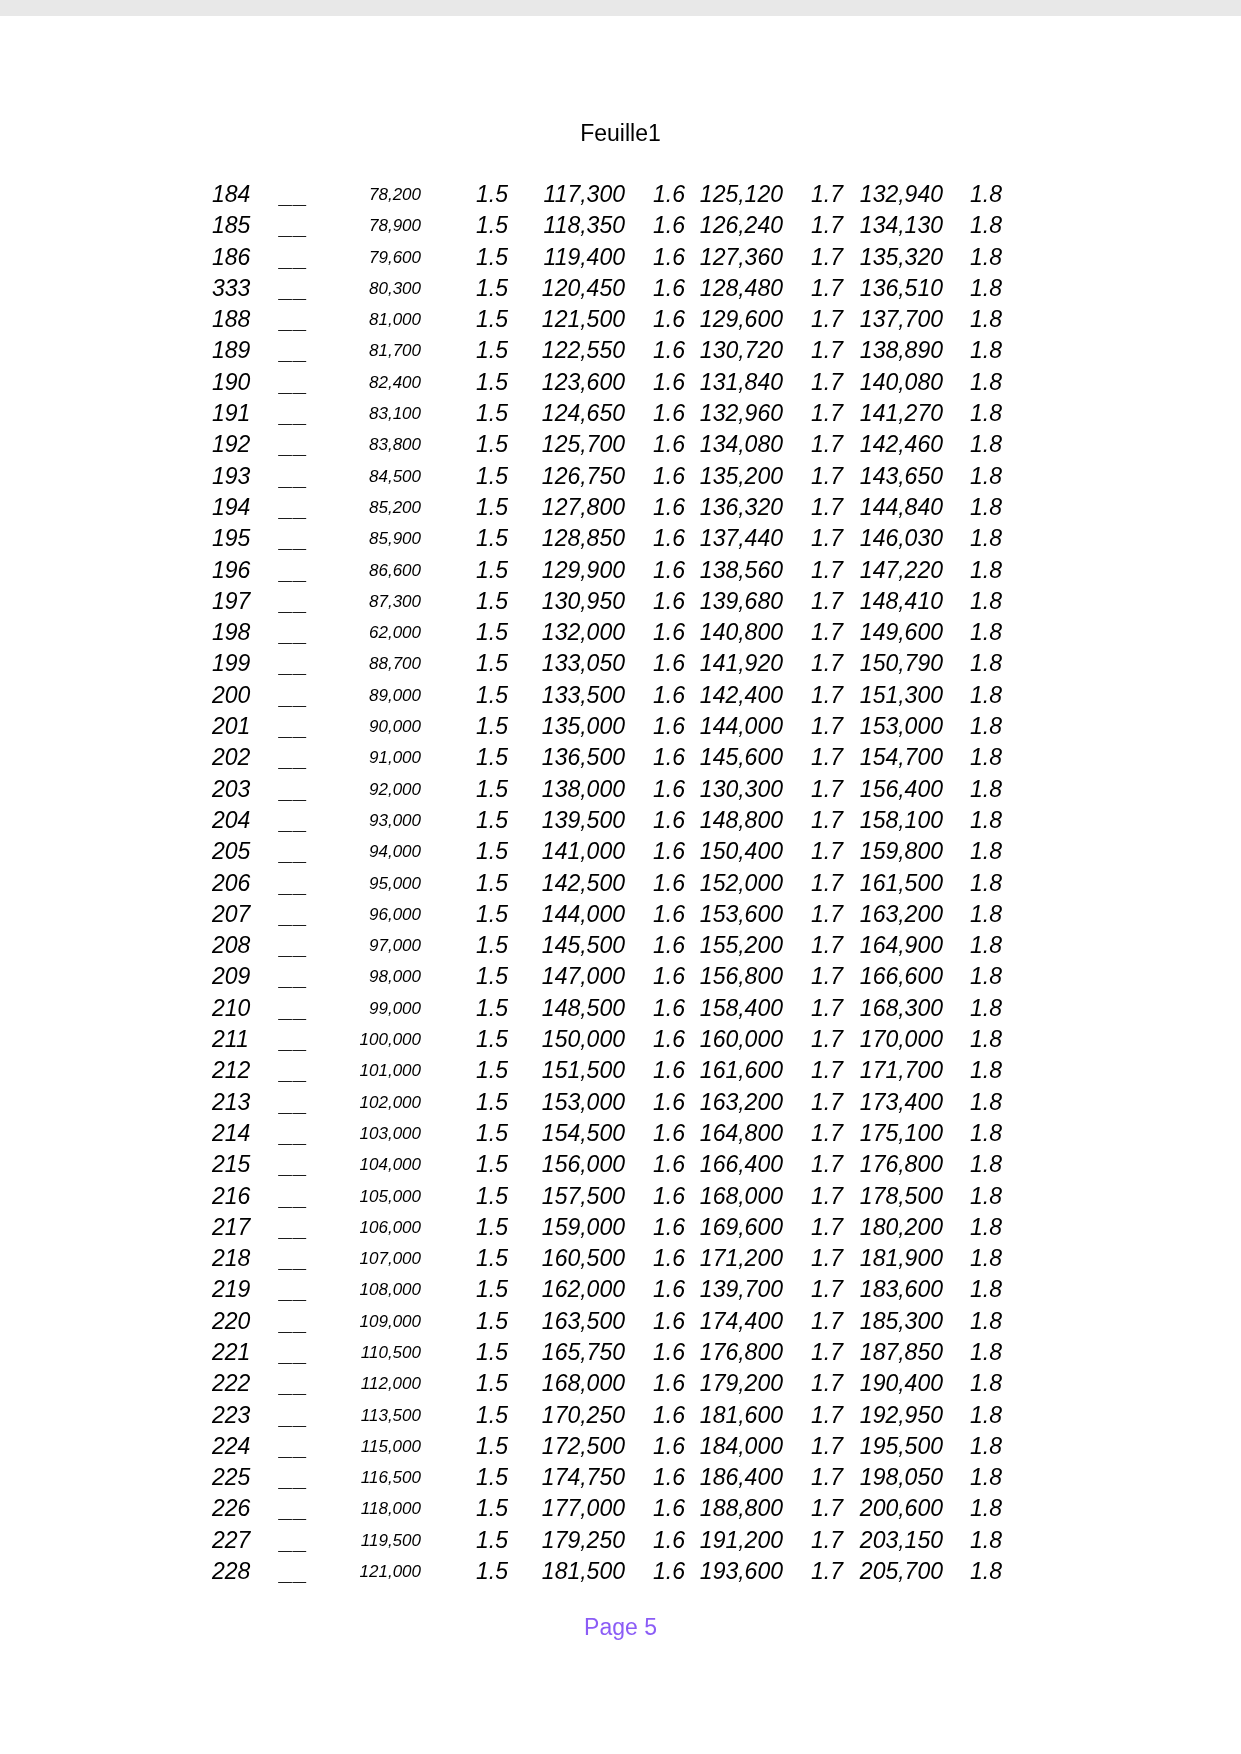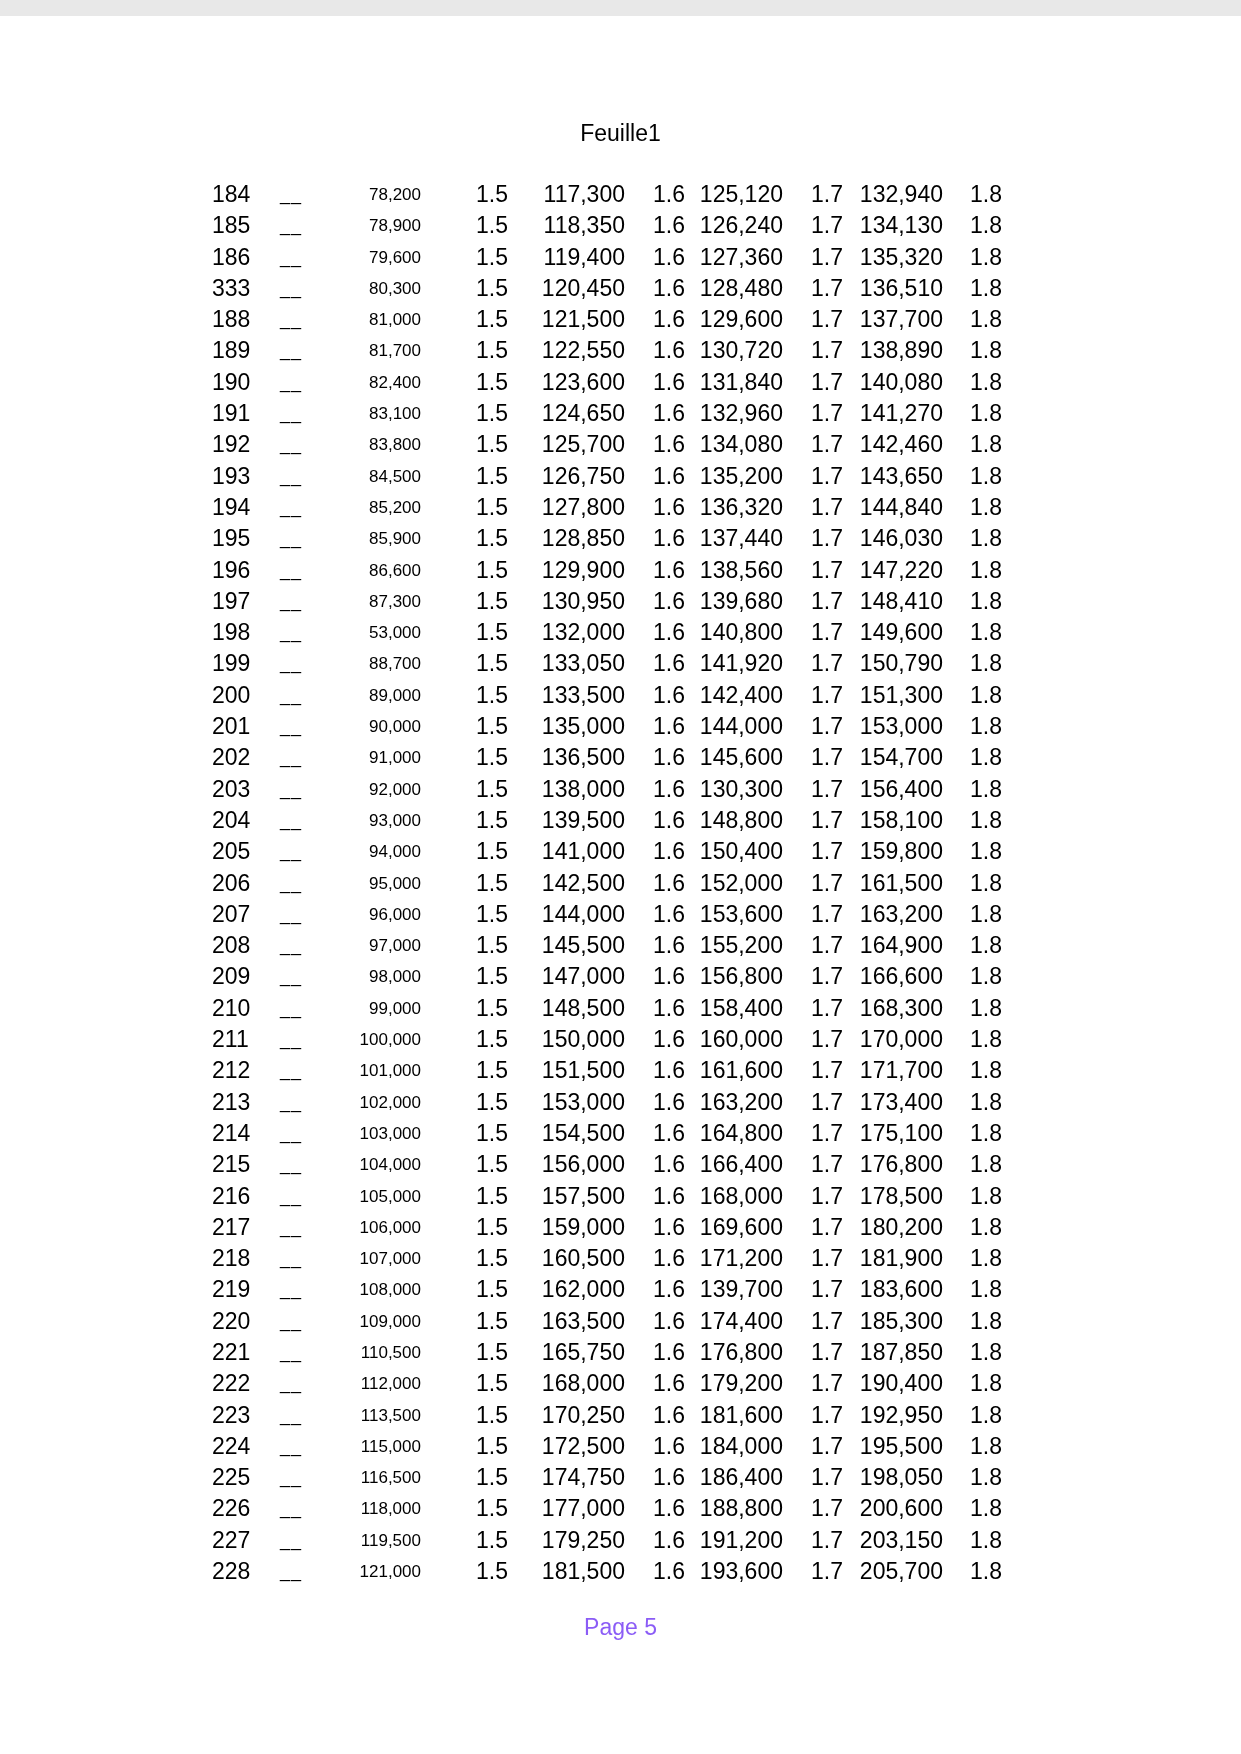--- a/index.html
+++ b/index.html
@@ -31,28 +31,29 @@
   .table {
     position: absolute;
     top: 163px;
     left: 212px;
     width: 790px;
   }
   .row {
     display: grid;
     grid-template-columns: 68px 63px 78px 87px 117px 60px 98px 60px 100px 59px;
     height: 31.3px;
+    font-style: italic;
   }
   .c {
     font-size: 23px;
     line-height: 31.3px;
     white-space: nowrap;
   }
   .c.num   { text-align: left; }
-  .c.blank { text-align: left; font-size: 18px; letter-spacing: 1px; }
+  .c.blank { text-align: left; font-size: 24px; letter-spacing: 1px; }
   .c.base  { text-align: right; font-size: 17px; }
   .c.f     { text-align: right; }
   .c.v     { text-align: right; }
   .page-number {
     position: absolute;
     top: 1598px;
     left: 0;
     width: 100%;
     text-align: center;
     font-size: 23px;
@@ -246,21 +247,21 @@
     <span class="c f">1.6</span>
     <span class="c v">139,680</span>
     <span class="c f">1.7</span>
     <span class="c v">148,410</span>
     <span class="c f">1.8</span>
   </div>
 
   <div class="row">
     <span class="c num">198</span>
     <span class="c blank">__</span>
-    <span class="c base">53,000</span>
+    <span class="c base">62,000</span>
     <span class="c f">1.5</span>
     <span class="c v">132,000</span>
     <span class="c f">1.6</span>
     <span class="c v">140,800</span>
     <span class="c f">1.7</span>
     <span class="c v">149,600</span>
     <span class="c f">1.8</span>
   </div>
 
   <div class="row">

